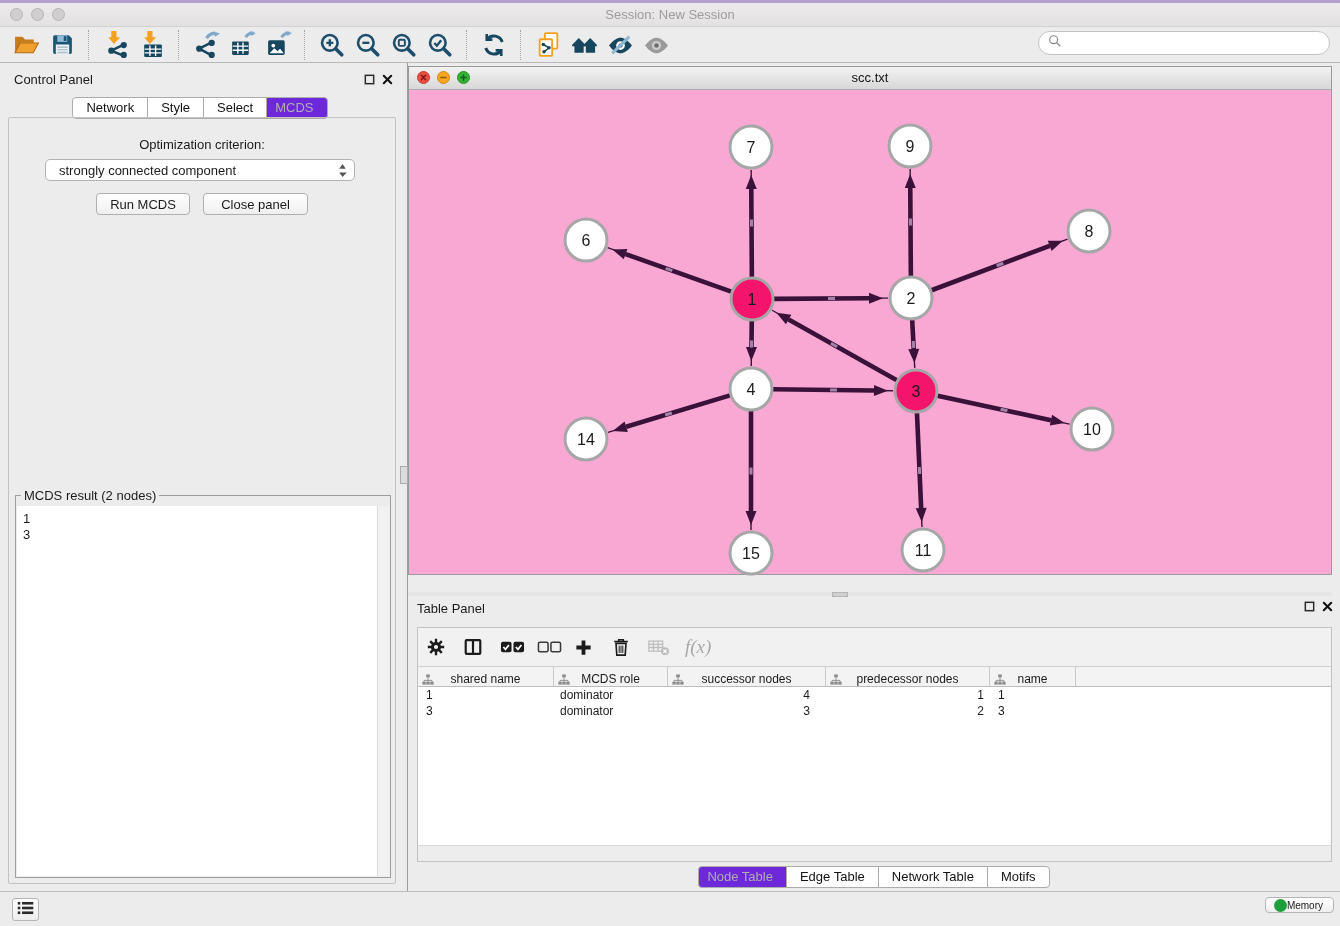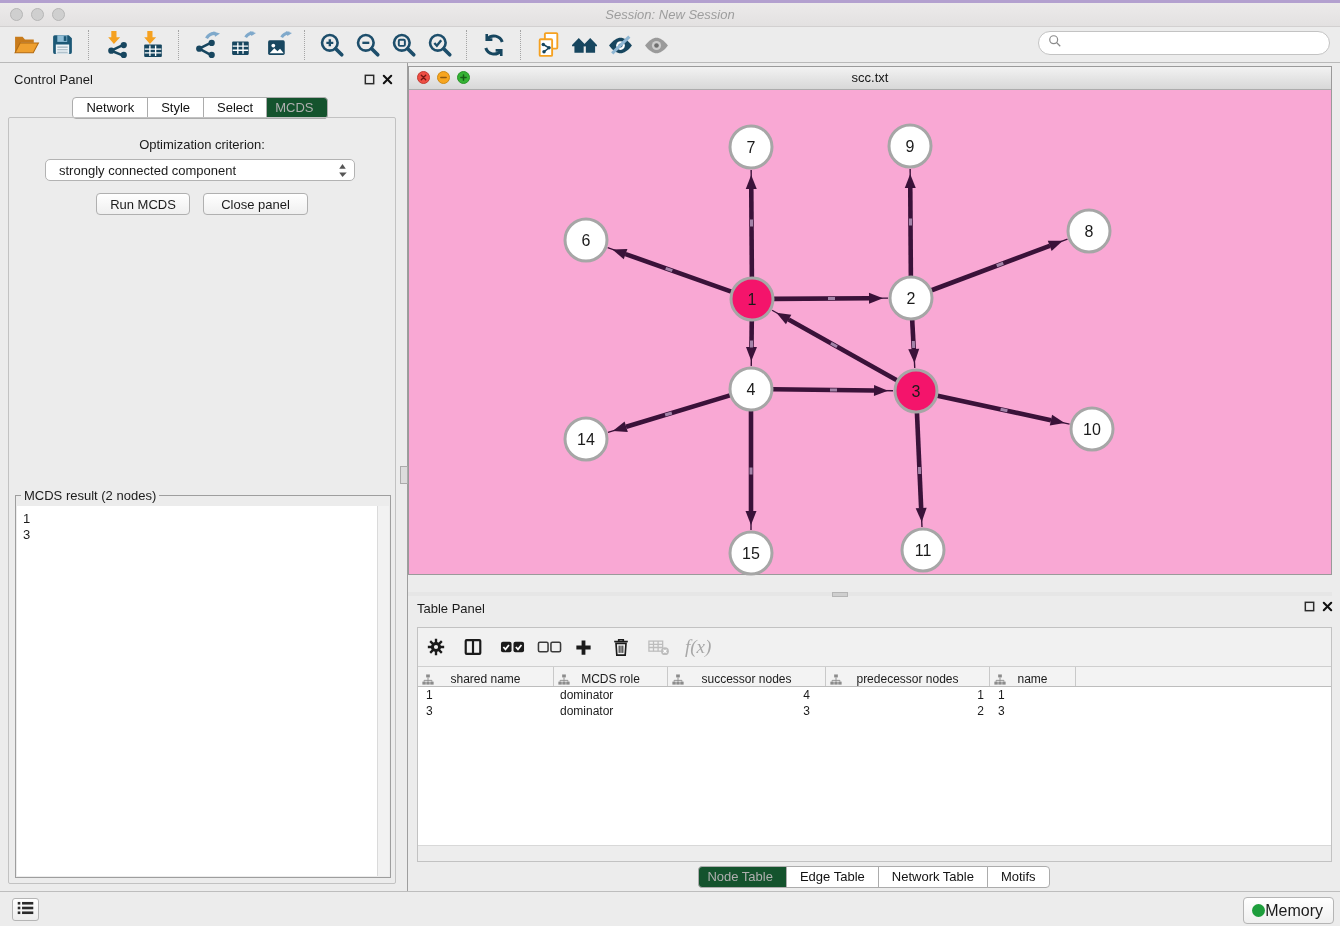--- a/index.html
+++ b/index.html
@@ -3,33 +3,33 @@
 <meta charset="utf-8">
 <style>
   html,body{margin:0;padding:0;background:#888;}
   .window{position:relative;width:1340px;height:926px;background:#ECECEC;overflow:hidden;
     font-family:"Liberation Sans","DejaVu Sans",sans-serif;color:#1b1b1b;}
   .top-purple{position:absolute;left:0;top:0;width:100%;height:3px;background:#B3A0CF;}
   
   .titlebar{position:absolute;left:0;top:3px;width:100%;height:23px;background:linear-gradient(#ECEAEA,#E3E1E1);border-bottom:1px solid #D2D0D0;}
   .t-dots{position:absolute;left:10px;top:5px;display:flex;gap:8px;}
   .t-dot{width:13px;height:13px;border-radius:50%;background:#CFCFCF;border:1px solid #B6B6B6;box-sizing:border-box;}
-  .t-title{position:absolute;left:0;right:0;top:0;height:23px;line-height:23px;text-align:center;font-size:13px;color:#9D9D9D;font-style:italic;}
+  .t-title{position:absolute;left:0;right:0;top:0;height:23px;line-height:23px;text-align:center;font-size:13px;color:#9D9D9D;}
   
   .main-toolbar{position:absolute;left:0;top:27px;width:100%;height:36px;border-bottom:1px solid #B9B9B9;display:flex;align-items:center;padding-left:8px;box-sizing:border-box;}
   .tbtn{width:36px;height:32px;display:flex;align-items:center;justify-content:center;}
   .tsep{width:1px;height:30px;border-left:1px dotted #A5A5A5;margin:0 8px;}
   .search-wrap{position:absolute;right:10px;top:31px;width:292px;height:24px;background:#fff;border:1px solid #C3C3C3;border-radius:12px;display:flex;align-items:center;padding-left:9px;box-sizing:border-box;}
   .search-wrap input{border:0;outline:none;flex:1;font-size:13px;background:transparent;margin-left:5px;font-family:inherit;}
   
   .tabrow{display:flex;justify-content:center;}
   .tab{height:20px;line-height:20px;padding:0 13px;font-size:13px;background:#fff;border:1px solid #ACACAC;margin-left:-1px;color:#121212;cursor:default;}
   .tab:first-child{border-radius:4px 0 0 4px;margin-left:0;}
   .tab:last-child{border-radius:0 4px 4px 0;}
-  .tab.sel{background:#14532d;color:#AFAFAF;padding-left:8px;}
+  .tab.sel{background:#6d28d9;color:#AFAFAF;padding-left:8px;}
   
   .control-panel{position:absolute;left:0;top:63px;width:400px;height:828px;}
   .cp-title{position:absolute;left:14px;top:9px;font-size:13px;}
   .headicon{position:absolute;top:9px;width:14px;height:14px;display:flex;align-items:center;justify-content:center;}
   .cp-tabs{position:absolute;left:0;top:34px;width:100%;}
   .cp-box{position:absolute;left:8px;top:54px;right:4px;bottom:7px;border:1px solid #C2C2C2;border-radius:2px;}
   .opt-label{position:absolute;left:0;top:19px;width:100%;text-align:center;font-size:13px;}
   .dropdown{position:absolute;left:36px;top:41px;width:310px;height:22px;background:#fff;border:1px solid #B3B3B3;border-radius:5px;box-sizing:border-box;display:flex;align-items:center;font-size:13px;}
   .dropdown .val{flex:1;padding-left:13px;}
   .dropdown .step{padding-right:7px;display:flex;align-items:center;}
@@ -69,21 +69,21 @@
   .gh-cell{position:relative;display:flex;align-items:flex-end;justify-content:center;border-right:1px solid #C9C9C9;box-sizing:border-box;}
   .gh-cell svg{position:absolute;left:4px;}
   .gh-fill{flex:1;}
   .g-row{display:flex;height:16px;font-size:12px;align-items:center;}
   .g-cell{box-sizing:border-box;overflow:hidden;white-space:nowrap;}
   .tp-scrollstrip{position:absolute;left:0;right:0;bottom:0;height:15px;background:#EDEDED;border-top:1px solid #D8D8D8;}
   .table-tabs{position:absolute;left:0;top:270px;width:100%;}
   
   .status-bar{position:absolute;left:0;top:891px;width:100%;height:35px;border-top:1px solid #BDBDBD;background:#ECECEC;}
   .list-btn{position:absolute;left:12px;top:6px;width:27px;height:23px;background:linear-gradient(#fff,#EDEDED);border:1px solid #B5B5B5;border-radius:3px;display:flex;align-items:center;justify-content:center;box-sizing:border-box;}
-  .memory-btn{position:absolute;right:6px;top:5px;height:27px;padding:0 10px 0 8px;background:linear-gradient(#fff,#EFEFEF);border:1px solid #B5B5B5;border-radius:4px;display:flex;align-items:center;font-size:16px;box-sizing:border-box;}
+  .memory-btn{position:absolute;right:6px;top:5px;height:16px;padding:0 10px 0 8px;background:linear-gradient(#fff,#EFEFEF);border:1px solid #B5B5B5;border-radius:4px;display:flex;align-items:center;font-size:10px;box-sizing:border-box;}
   .mem-dot{width:13px;height:13px;border-radius:50%;background:#1E9E3C;}
 </style>
 </head>
 <body>
 
 <div class="window">
   <div class="top-purple"></div>
 
   <div class="titlebar">
     <div class="t-dots">

